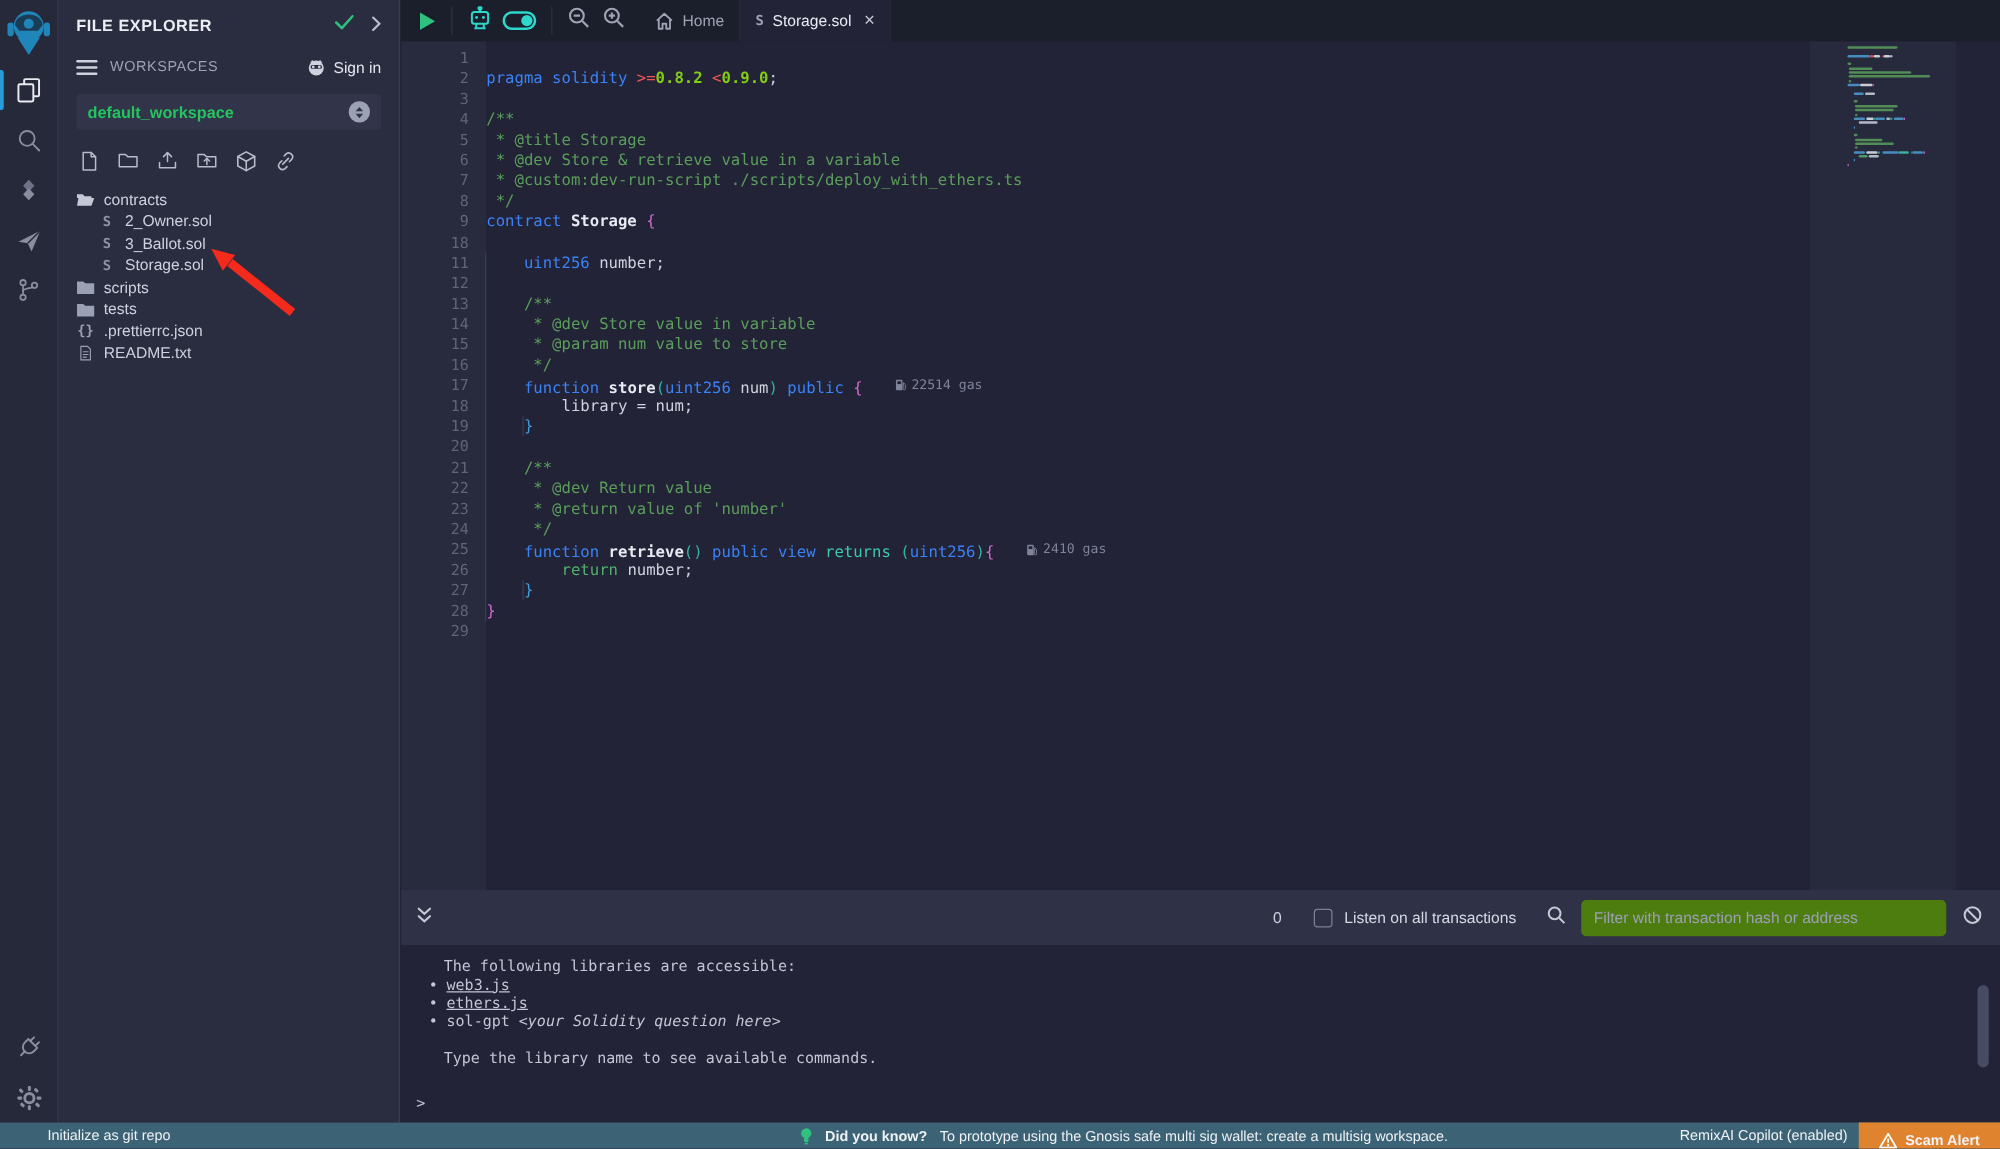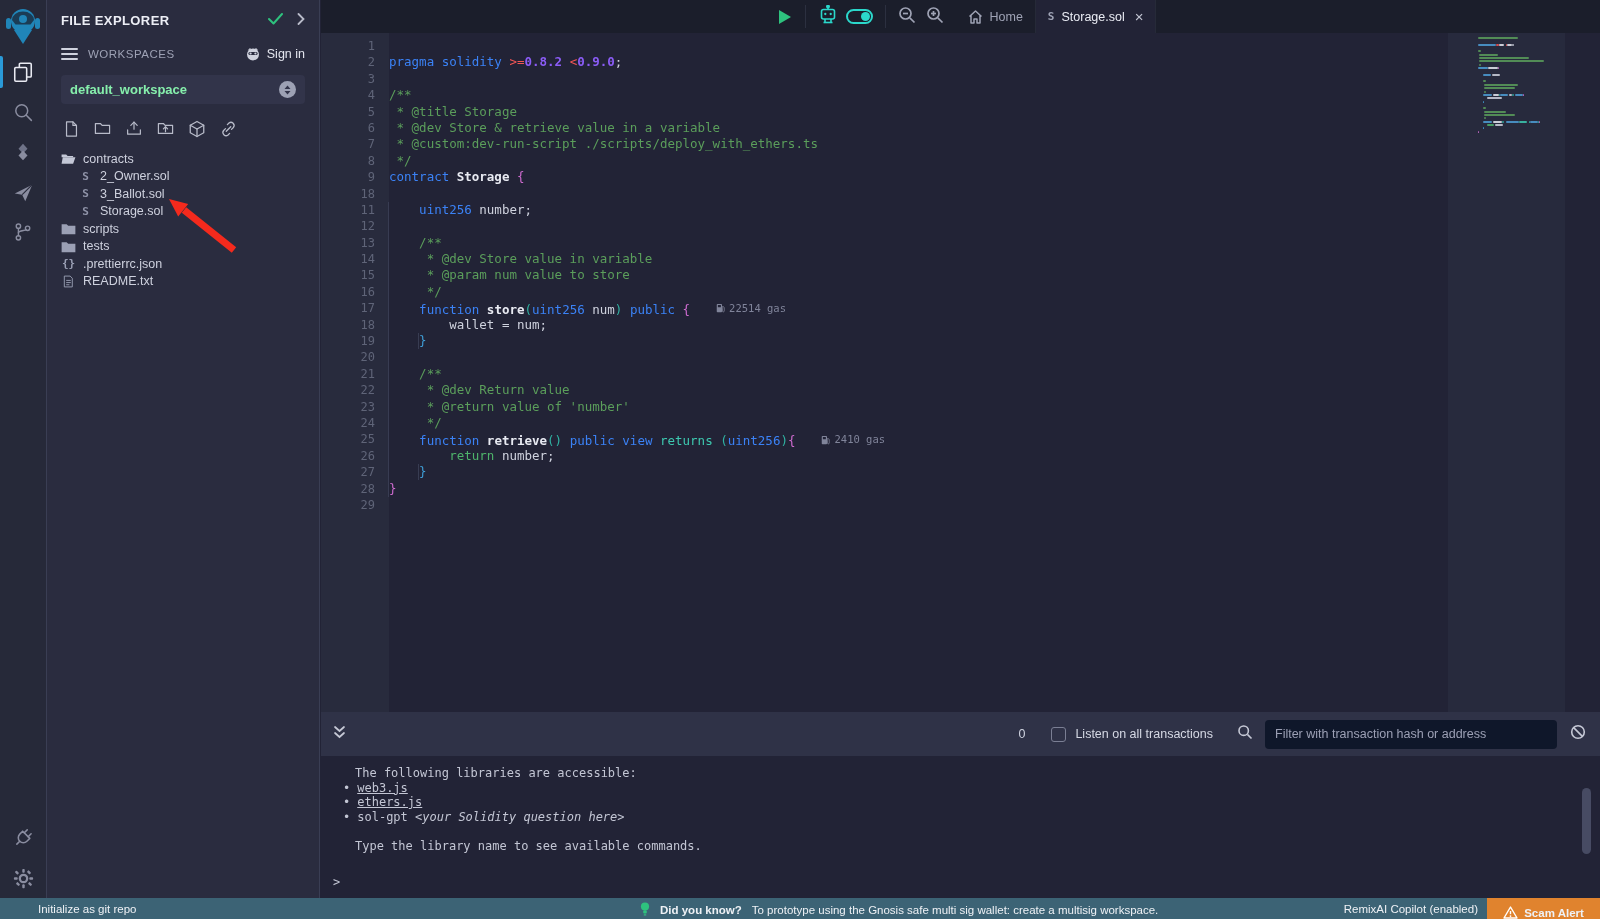--- a/index.html
+++ b/index.html
@@ -27,40 +27,40 @@
   .fe-title { font-size:13px; font-weight:bold; letter-spacing:.4px; color:#eceef5; flex:1; }
   .fe-check { margin-right:14px; }
   .fe-chev { color:#b9bcca; font-size:13px; cursor:pointer; }
   .ws-row { height:24px; display:flex; align-items:center; padding:0 14px; margin-top:2px; }
   .hamburger { width:17px; cursor:pointer; margin-right:10px; }
   .hamburger div { height:2px; background:#cfd2de; margin:3px 0; border-radius:1px; }
   .ws-label { font-size:11.5px; letter-spacing:.5px; color:#9da1b4; flex:1; }
   .signin { display:flex; align-items:center; gap:6px; font-size:12.5px; color:#e4e6ef; cursor:pointer; }
   .ws-select { margin:9px 14px 0 14px; height:29px; background:#32344a; border-radius:4px;
                display:flex; align-items:center; padding:0 9px; cursor:pointer; }
-  .ws-select .val { flex:1; font-size:13px; font-weight:bold; color:#86efac; }
+  .ws-select .val { flex:1; font-size:13px; font-weight:bold; color:#22c55e; }
   .ws-caret { width:17px; height:17px; border-radius:50%; background:#9da1b4; color:#32344a;
               font-size:10px; display:flex; align-items:center; justify-content:center; }
   .fe-tools { display:flex; gap:13px; padding:16px 14px 4px 16px; color:#b8bbc9; }
   .fe-tools .t-icon { cursor:pointer; }
   .tree { margin-top:4px; }
   .tree-row { height:17.5px; display:flex; align-items:center; font-size:12.5px;
               color:#ced1de; cursor:pointer; }
   .tree-row .t-ic { width:15px; display:flex; justify-content:center; margin-right:7px;
                     color:#9ba0b5; flex:none; }
   .sol-glyph { font-size:11px; font-weight:bold; color:#8f93a8;
                font-family:"DejaVu Sans Mono", monospace; }
   .braces-glyph { font-size:11px; font-weight:bold; color:#9ba0b5;
                font-family:"DejaVu Sans Mono", monospace; }
   .arrow-overlay { position:absolute; inset:0; pointer-events:none; z-index:6; }
 
   
   .main { position:absolute; left:321px; top:0; right:0; bottom:21px;
           display:flex; flex-direction:column; background:#222336; }
-  .tabbar { height:33px; background:#1b1e2b; display:flex; align-items:stretch; flex:none;justify-content:center; }
+  .tabbar { height:33px; background:#1b1e2b; display:flex; align-items:stretch; flex:none; }
   .tb-btn { display:flex; align-items:center; justify-content:center; cursor:pointer; }
   .tb-sep { width:1px; background:#2c3040; margin:5px 0; }
   .play-btn { width:40px; }
   .ai-group { display:flex; align-items:center; gap:8px; padding:0 12px; }
   .toggle { width:27px; height:15px; border:2px solid #2bd8cb; border-radius:9px;
             position:relative; cursor:pointer; }
   .toggle::after { content:""; position:absolute; right:1px; top:1px; width:9px; height:9px;
             border-radius:50%; background:#2bd8cb; }
   .zoom-group { display:flex; align-items:center; gap:10px; padding:0 12px; color:#9fa3b5; }
   .tab { display:flex; align-items:center; gap:7px; padding:0 12px; font-size:12.5px;
@@ -74,21 +74,21 @@
   .gutter { position:absolute; left:0; top:0; bottom:0; width:68px; background:#282b3d;
             padding-top:5px; font-family:"DejaVu Sans Mono", monospace; font-size:12px;
             color:#5f6478; text-align:right; }
   .gutter .ln { height:16.4px; line-height:16.4px; padding-right:14px; }
   .code-area { position:absolute; left:68px; top:0; right:152px; bottom:0; padding-top:5px;
                font-family:"DejaVu Sans Mono", monospace; font-size:12.5px; cursor:text; }
   .code-line { height:16.4px; line-height:16.4px; white-space:pre; }
   .tok-com { color:#5b9e5b; }
   .tok-kw  { color:#3b82f6; }
   .tok-op  { color:#f25555; }
-  .tok-num { color:#8b5cf6; font-weight:bold; }
+  .tok-num { color:#84cc16; font-weight:bold; }
   .tok-pl  { color:#cfd2de; }
   .tok-fn  { color:#e8eaf2; font-weight:bold; }
   .tok-par { color:#30b3a3; }
   .tok-br1 { color:#cf6bd0; }
   .tok-br2 { color:#3f9fd8; }
   .tok-ret { color:#3dc9b0; }
   .tok-retkw { color:#4eb36b; }
   .gas-badge { display:inline-flex; align-items:center; gap:4px; margin-left:26px;
                font-size:10.5px; color:#80849a; vertical-align:1px; }
   .indent-guide { position:absolute; width:1px; background:#383c52; }
@@ -101,21 +101,21 @@
   
   .term-toolbar { height:44px; flex:none; background:#2f3247; display:flex; align-items:center;
                   padding:0 14px 0 12px; }
   .collapse-ic { color:#c6c9d6; cursor:pointer; }
   .tt-spacer { flex:1; }
   .tt-badge { font-size:12.5px; color:#cfd3e0; margin-right:26px; }
   .tt-check { width:15px; height:15px; border:1px solid #7b7f94; border-radius:3px;
               background:#2f3247; cursor:pointer; margin-right:9px; }
   .tt-listen { font-size:12.5px; color:#d5d8e4; margin-right:24px; }
   .tt-search { color:#c6c9d6; margin-right:12px; cursor:pointer; }
-  .tt-input { width:292px; height:29px; background:#0f172a; border:none; border-radius:4px;
+  .tt-input { width:292px; height:29px; background:#4d7c0f; border:none; border-radius:4px;
               color:#dcdfe9; font-size:12.5px; padding:0 10px;
               font-family:"Liberation Sans", sans-serif; }
   .tt-input::placeholder { color:#9ca0b5; }
   .tt-ban { color:#c6c9d6; margin-left:13px; cursor:pointer; }
   .terminal { position:relative; flex:1; background:#222336; padding:10px 0 0 12px;
               font-family:"DejaVu Sans Mono", monospace; font-size:12px; color:#c3c6d4; }
   .term-line { line-height:14.5px; white-space:pre; }
   .term-line.indent { padding-left:22px; }
   .term-line.bullet { padding-left:10px; }
   .term-line .blt { margin-right:7px; }
@@ -500,21 +500,21 @@
           <div class="code-line"><span class="tok tok-com">     * @dev Store value in variable</span></div>
           <div class="code-line"><span class="tok tok-com">     * @param num value to store</span></div>
           <div class="code-line"><span class="tok tok-com">     */</span></div>
           <div class="code-line"><span class="tok tok-pl">    </span><span class="tok tok-kw">function</span><span class="tok tok-pl"> </span><span class="tok tok-fn">store</span><span class="tok tok-par">(</span><span class="tok tok-kw">uint256</span><span class="tok tok-pl"> num</span><span class="tok tok-par">)</span><span class="tok tok-kw"> public </span><span class="tok tok-br1">{</span><span class="gas-badge"><svg width="9" height="10" viewBox="0 0 12 13">
                 <g fill="#80849a">
                   <rect x="1" y="1" width="7" height="11" rx="1"></rect>
                   <rect x="2.5" y="2.5" width="4" height="3" fill="#222336"></rect>
                   <path d="M9 4 L11 6 V10.5 A1.2 1.2 0 0 1 8.6 10.5 V7 H9 Z" fill="none" stroke="#80849a" stroke-width="1"></path>
                 </g>
               </svg><span>22514 gas</span></span></div>
-          <div class="code-line"><span class="tok tok-pl">        wallet = num;</span></div>
+          <div class="code-line"><span class="tok tok-pl">        library = num;</span></div>
           <div class="code-line"><span class="tok tok-pl">    </span><span class="tok tok-br2">}</span></div>
           <div class="code-line"></div>
           <div class="code-line"><span class="tok tok-com">    /**</span></div>
           <div class="code-line"><span class="tok tok-com">     * @dev Return value</span></div>
           <div class="code-line"><span class="tok tok-com">     * @return value of 'number'</span></div>
           <div class="code-line"><span class="tok tok-com">     */</span></div>
           <div class="code-line"><span class="tok tok-pl">    </span><span class="tok tok-kw">function</span><span class="tok tok-pl"> </span><span class="tok tok-fn">retrieve</span><span class="tok tok-par">()</span><span class="tok tok-kw"> public view </span><span class="tok tok-ret">returns</span><span class="tok tok-pl"> </span><span class="tok tok-par">(</span><span class="tok tok-kw">uint256</span><span class="tok tok-par">)</span><span class="tok tok-br1">{</span><span class="gas-badge"><svg width="9" height="10" viewBox="0 0 12 13">
                 <g fill="#80849a">
                   <rect x="1" y="1" width="7" height="11" rx="1"></rect>
                   <rect x="2.5" y="2.5" width="4" height="3" fill="#222336"></rect>

